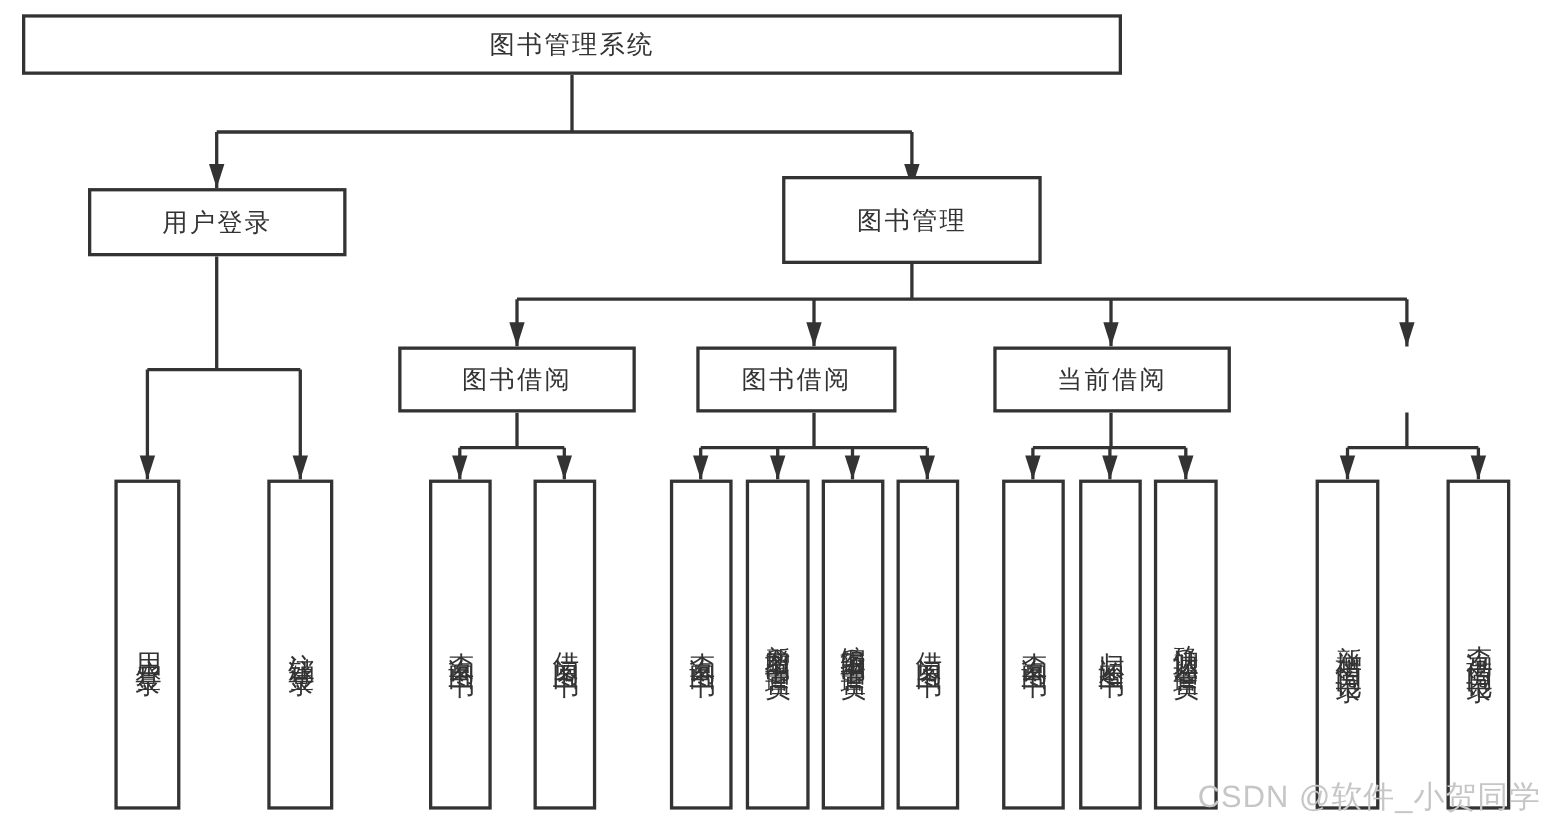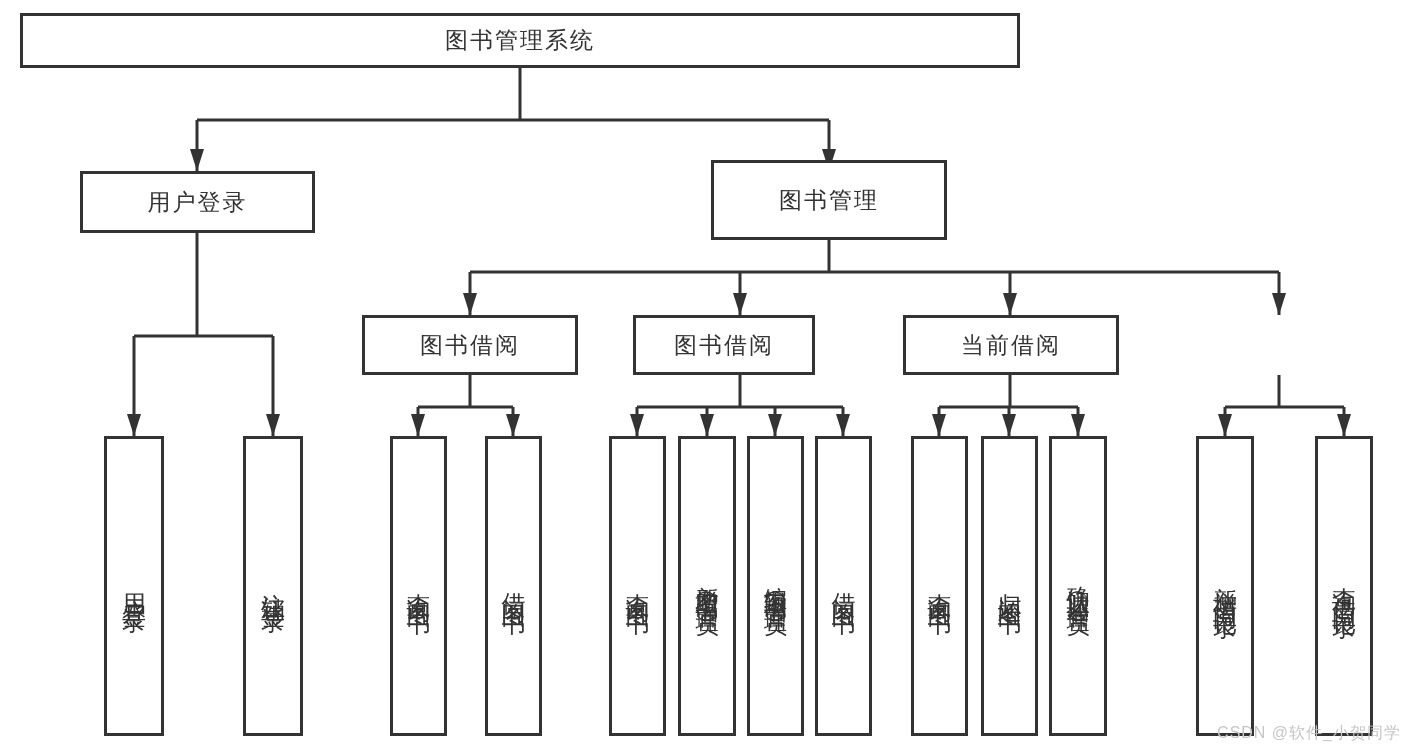--- a/index.html
+++ b/index.html
@@ -13,21 +13,21 @@
     text-align:center;
   }
   .h-node{font-size:23px;letter-spacing:2px;white-space:nowrap;}
   .leaf{
     writing-mode:vertical-rl;text-orientation:mixed;
     font-size:24px;letter-spacing:6px;line-height:1;
   }
   .leaf-long{letter-spacing:4px;font-size:23px;}
   .watermark{
     position:absolute;right:4px;bottom:3px;
-    color:#c6c6c6;font-size:16px;letter-spacing:1px;white-space:nowrap;
+    color:#c6c6c6;font-size:28px;letter-spacing:1px;white-space:nowrap;
   }
 </style>
 </head>
 <body>
 
 <div class="canvas">
 
   <svg class="wires" viewBox="0 0 1405 747">
     <g stroke="#333333" stroke-width="3" fill="none">
       <path d="M520 68 V120 M197 120 H829 M197 120 V171 M829 120 V171"></path>

